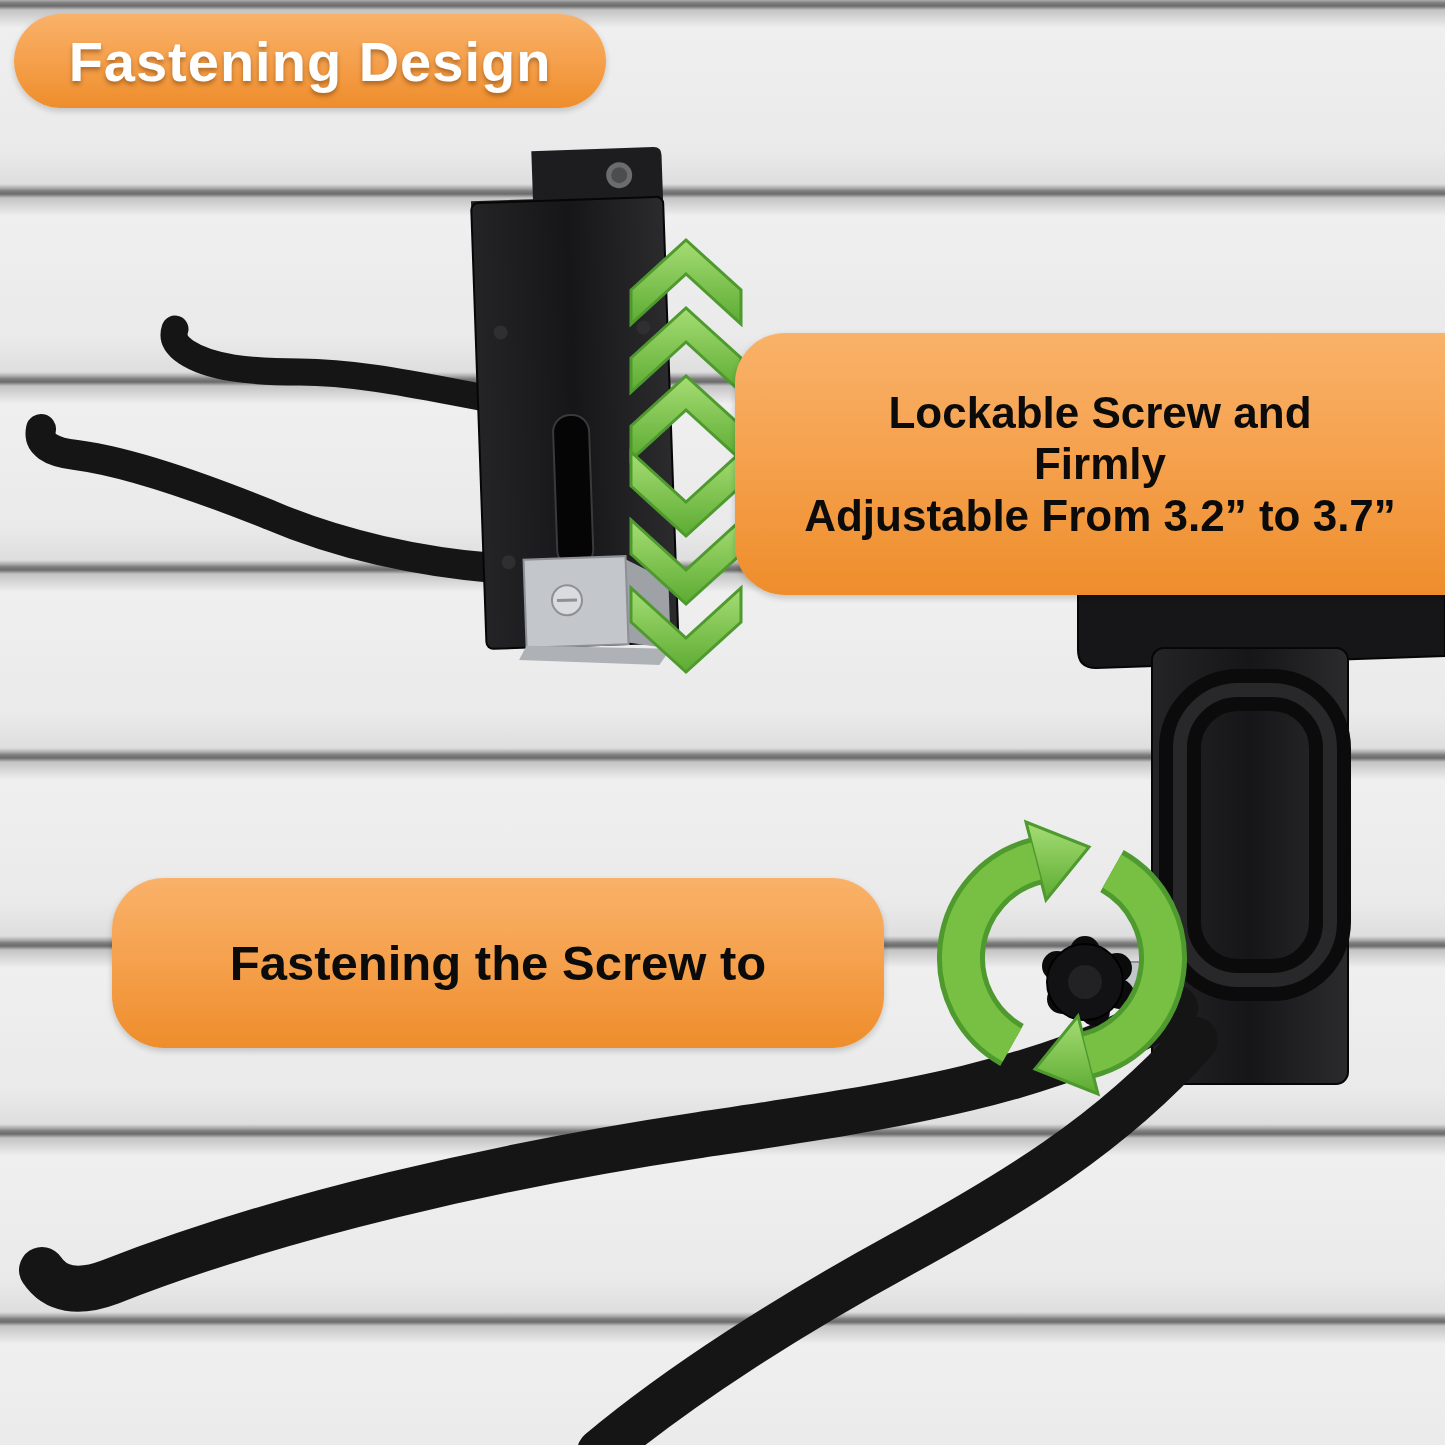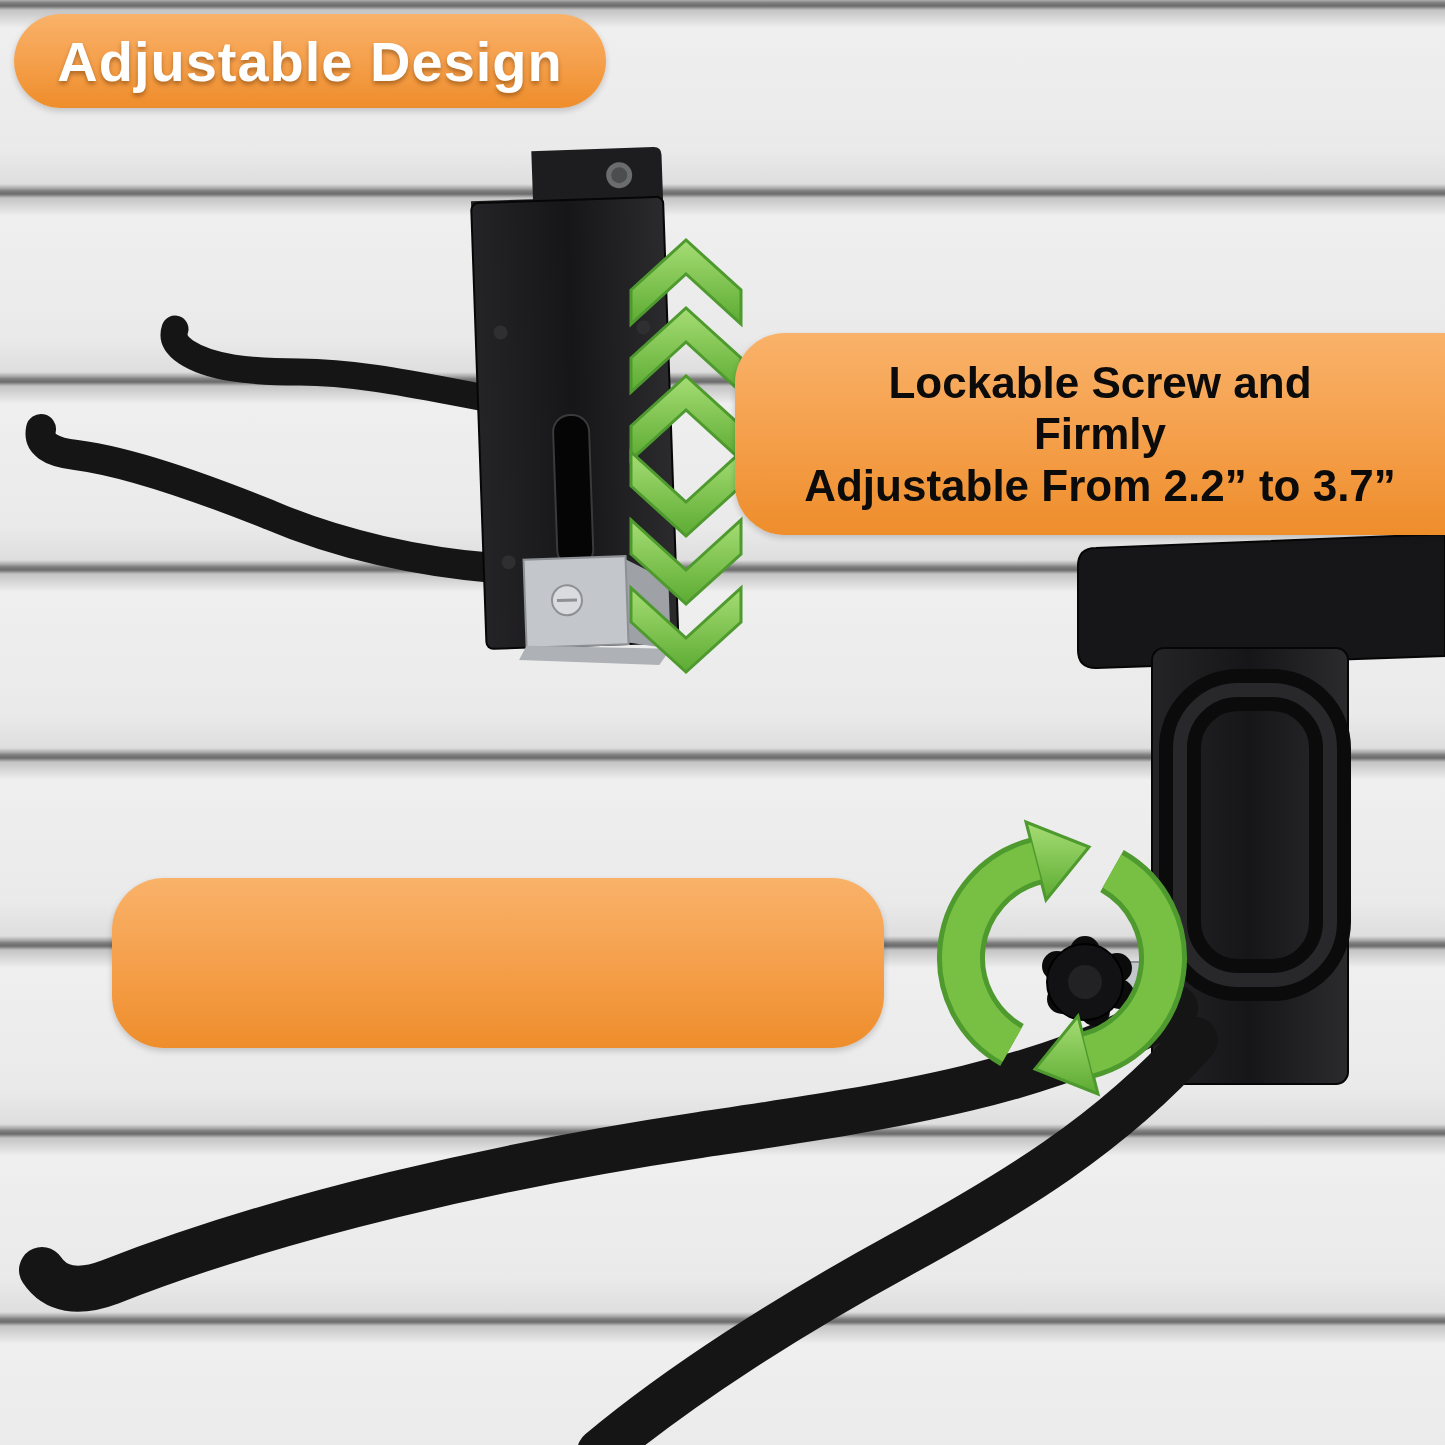--- a/index.html
+++ b/index.html
@@ -37,21 +37,21 @@
 
   .callout{
     background:linear-gradient(180deg,#f9b269 0%, var(--callout-orange) 50%, #ee8d2b 100%);
     display:flex;flex-direction:column;align-items:center;justify-content:center;
     text-align:center;box-sizing:border-box;
     box-shadow:0 3px 6px rgba(0,0,0,.18);
   }
   .callout-line{color:#0b0b0b;font-weight:bold;line-height:1.16;white-space:nowrap;}
 
   .callout-lockable{
-    position:absolute;left:735px;top:333px;right:0;height:202px;
+    position:absolute;left:735px;top:333px;right:0;height:262px;
     border-radius:50px 0 0 50px;padding:8px 6px 8px 26px;
   }
   .callout-lockable .callout-line{font-size:44px;}
 
   .callout-fastening{
     position:absolute;left:112px;top:878px;width:772px;height:170px;
     border-radius:52px;padding:8px 12px;
   }
   .callout-fastening .callout-line{font-size:49px;}
 
@@ -149,26 +149,27 @@
       <polygon class="green-shape" points="1089,847 1046,900 1026,822"></polygon>
       <polygon class="green-shape" points="1035,1069 1098,1094 1078,1016"></polygon>
       <path class="arc-inner" d="M 1012 1045 A 100 100 0 0 1 1036 861"></path>
       <path class="arc-inner" d="M 1112 871 A 100 100 0 0 1 1088 1055"></path>
     </g>
   </svg>
 
   <div class="overlay">
 
     <div class="badge">
-      <span class="badge-text">Adjustable Design</span>
+      <span class="badge-text">Fastening Design</span>
     </div>
 
     <div class="callout callout-lockable">
       <span class="callout-line">Lockable Screw and</span>
       <span class="callout-line">Firmly</span>
-      <span class="callout-line">Adjustable From 2.2” to 3.7”</span>
+      <span class="callout-line">Adjustable From 3.2” to 3.7”</span>
     </div>
 
     <div class="callout callout-fastening">
+      <span class="callout-line">Fastening the Screw to</span>
     </div>
 
   </div>
 </div>
 
 </body></html>

